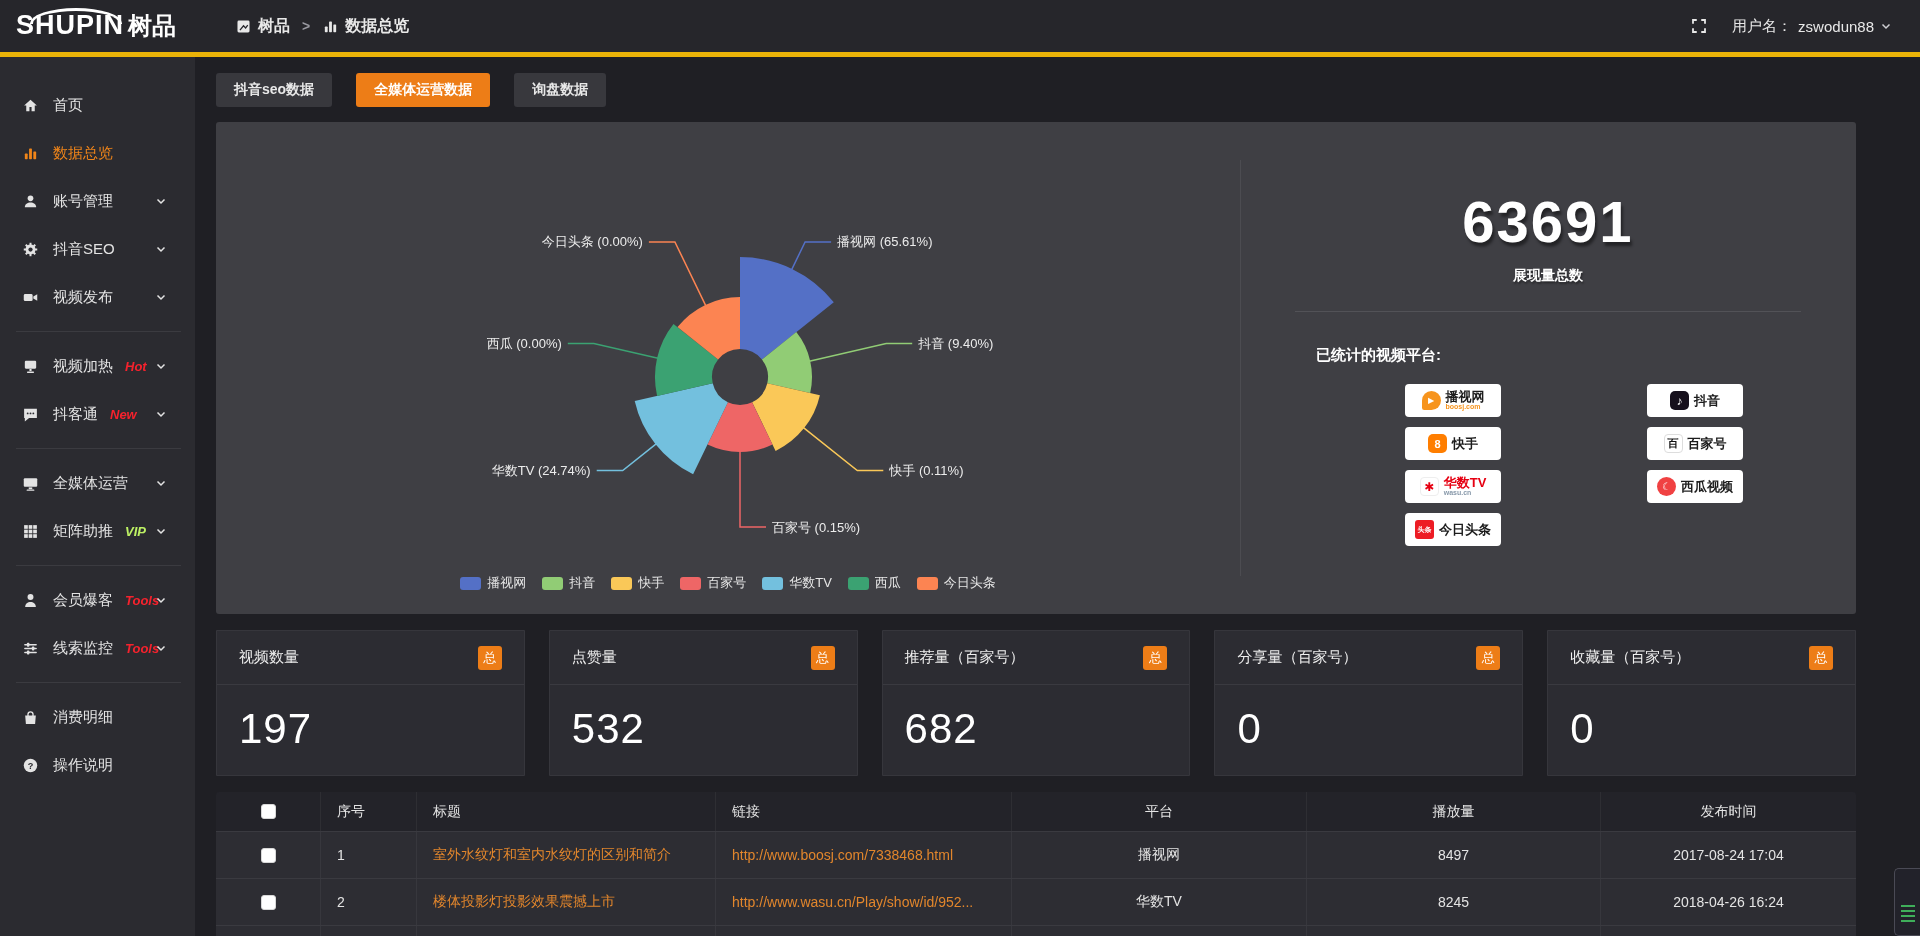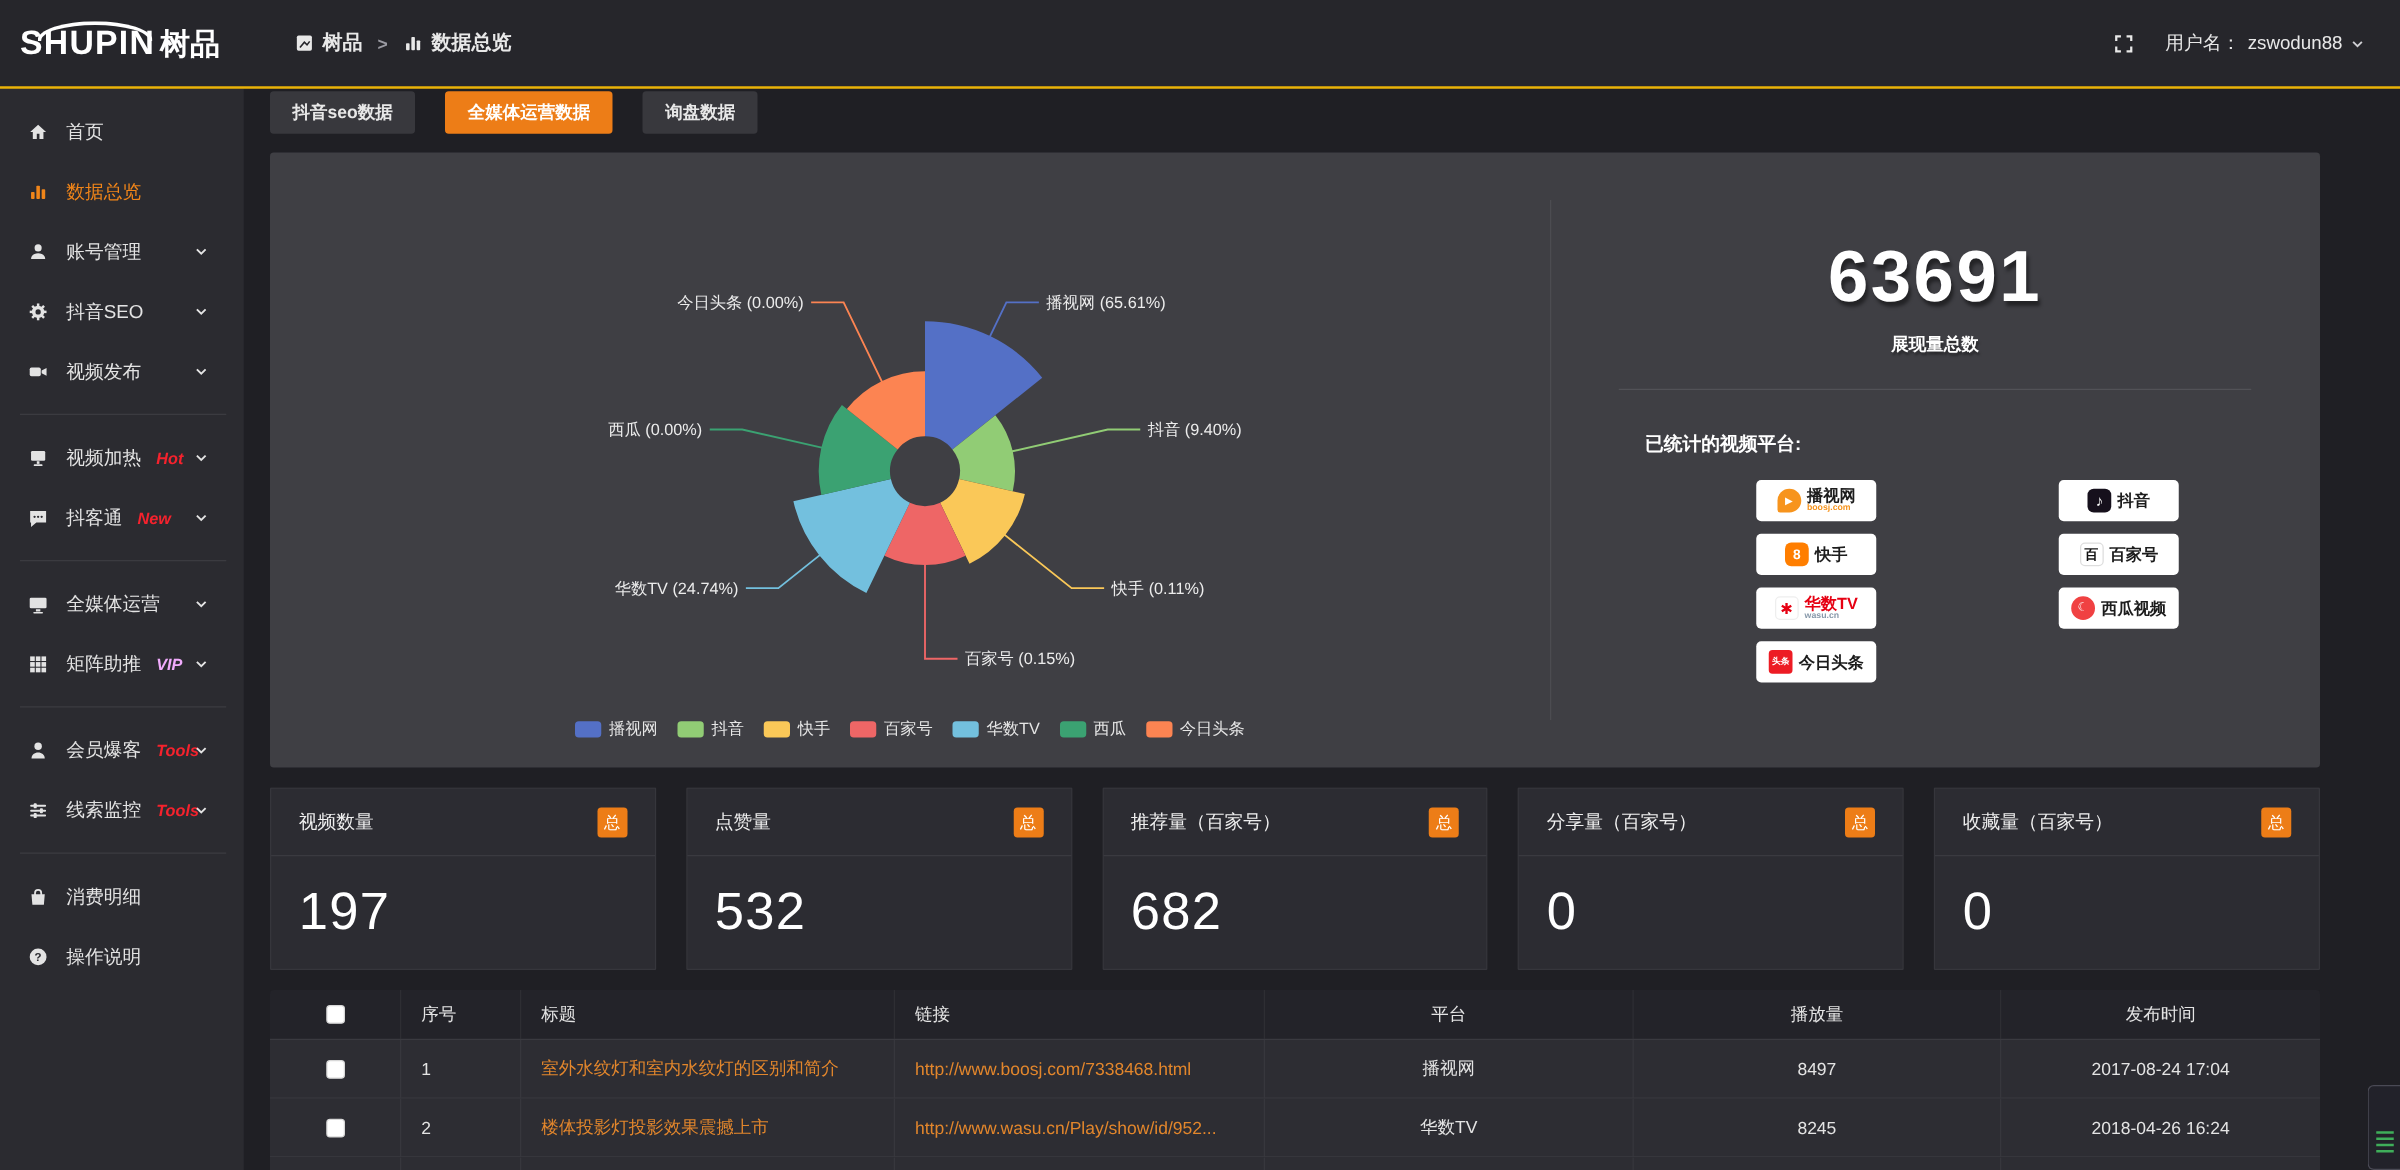--- a/index.html
+++ b/index.html
@@ -1,21 +1,21 @@
 <!DOCTYPE html>
 <html><head>
 <meta charset="utf-8">
 <style>
   * { margin:0; padding:0; box-sizing:border-box; }
   html,body { width:1920px; height:936px; overflow:hidden; background:#1f1f24;
     font-family:"Liberation Sans","DejaVu Sans",sans-serif; color:#e8e8e8; }
 
   
-  .topbar { position:absolute; left:0; top:0; width:1920px; height:71px; background:#26262b;
-    display:flex; align-items:center; border-bottom:2px solid #eab308; z-index:5; }
+  .topbar { position:absolute; left:0; top:0; width:1920px; height:57px; background:#26262b;
+    display:flex; align-items:center; border-bottom:5px solid #eab308; z-index:5; }
   .logo { width:195px; padding-left:16px; position:relative; display:flex; align-items:baseline; }
   .logo-arc { position:absolute; left:30px; top:-2px; width:92px; height:16px;
     border:3px solid #fff; border-bottom:none; border-radius:100% 100% 0 0 / 190% 190% 0 0; }
   .logo-en { font-size:27px; font-weight:bold; letter-spacing:1px; color:#fff; }
   .logo-cn { font-size:24px; font-weight:bold; color:#fff; margin-left:4px; }
   .crumb { display:flex; align-items:center; margin-left:40px; font-size:16px; font-weight:bold; }
   .crumb-item { display:flex; align-items:center; gap:6px; cursor:pointer; }
   .crumb-sep { color:#9a9aa2; margin:0 12px; font-size:14px; }
   .top-right { margin-left:auto; display:flex; align-items:center; gap:24px; padding-right:28px; }
   .username { display:flex; align-items:center; gap:6px; font-size:15px; cursor:pointer; }
@@ -266,21 +266,21 @@
             <rect x="3" y="9.4" width="5.2" height="5.2"></rect>
             <rect x="9.4" y="9.4" width="5.2" height="5.2"></rect>
             <rect x="15.8" y="9.4" width="5.2" height="5.2"></rect>
             <rect x="3" y="15.8" width="5.2" height="5.2"></rect>
             <rect x="9.4" y="15.8" width="5.2" height="5.2"></rect>
             <rect x="15.8" y="15.8" width="5.2" height="5.2"></rect>
           </g>
         </svg>
       </span>
       <span>矩阵助推</span>
-      <span class="side-tag" style="color:#f0abfc">VIP</span>
+      <span class="side-tag" style="color:#bef264">VIP</span>
       <span class="side-chev icon">
         <svg viewBox="0 0 24 24" fill="none" stroke="currentColor" stroke-width="3">
           <path d="M5 9l7 7 7-7"></path>
         </svg>
       </span>
     </div>
     <div class="side-div"></div>
     <div class="side-item">
       <span class="icon">
         <svg viewBox="0 0 24 24" fill="currentColor">

